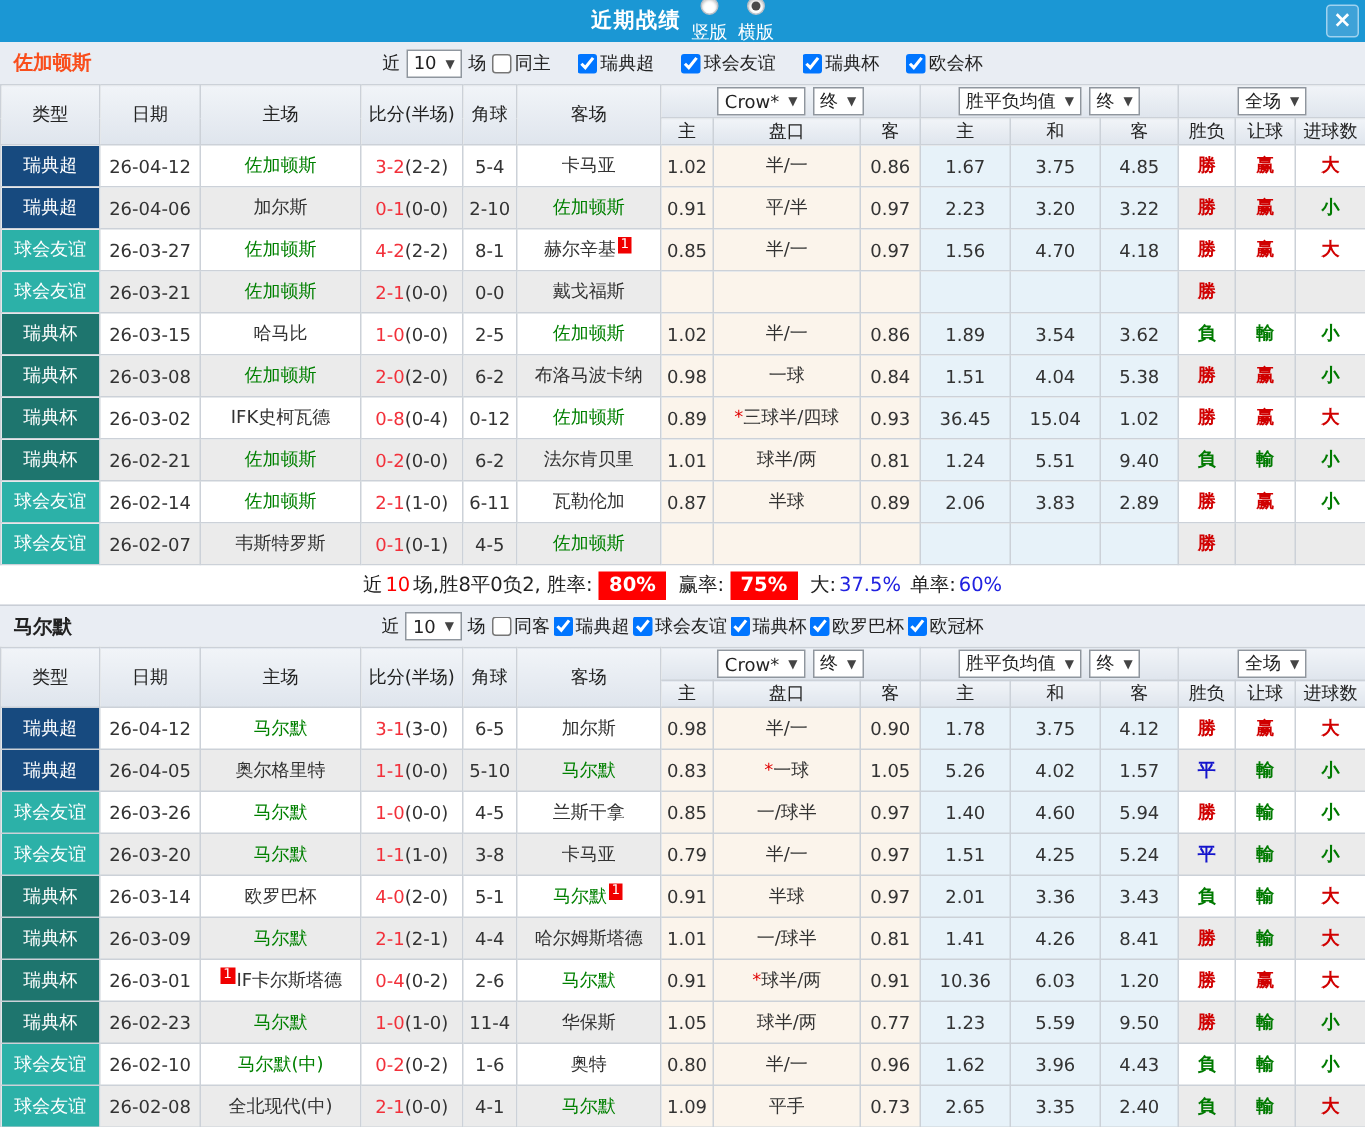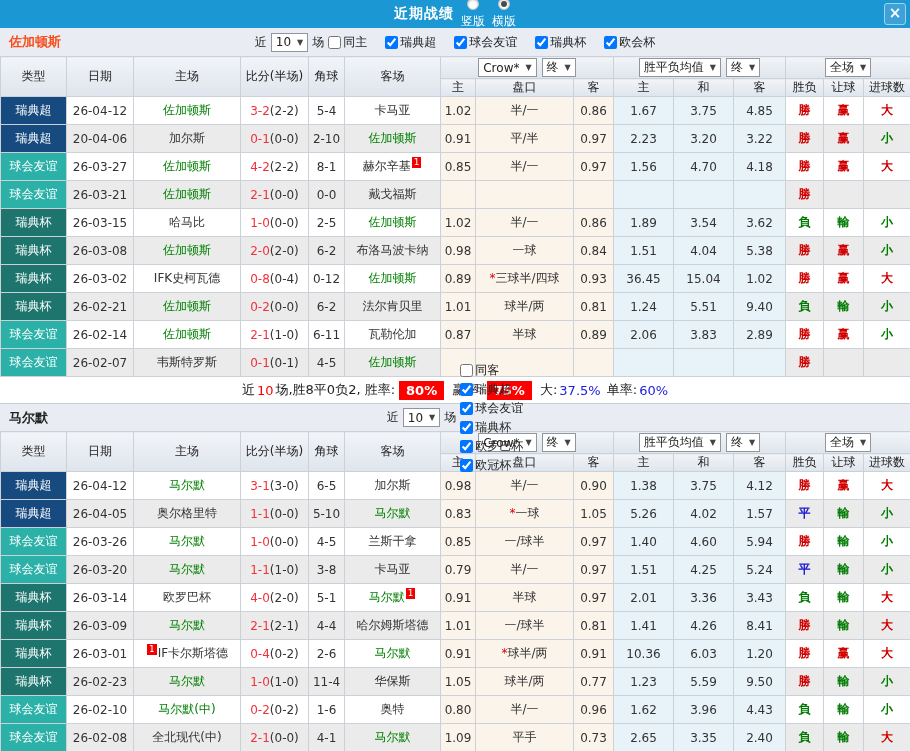--- a/index.html
+++ b/index.html
@@ -187,21 +187,21 @@
           <td class="c-odds">0.86</td>
           <td class="c-mean">1.67</td>
           <td class="c-mean">3.75</td>
           <td class="c-mean">4.85</td>
           <td style="font-weight: bold; color: rgb(208, 0, 0);">勝</td>
           <td style="font-weight: bold; color: rgb(208, 0, 0);">赢</td>
           <td style="font-weight: bold; color: rgb(208, 0, 0);">大</td>
         </tr>
         <tr>
           <td class="c-type" style="background: rgb(23, 74, 127);">瑞典超</td>
-          <td>20-04-06</td>
+          <td>26-04-06</td>
           <td><span>加尔斯</span></td>
           <td><span class="ft">0-1</span><span>(0-0)</span></td>
           <td>2-10</td>
           <td><span class="team-focus">佐加顿斯</span></td>
           <td class="c-odds">0.91</td>
           <td class="c-odds">平/半</td>
           <td class="c-odds">0.97</td>
           <td class="c-mean">2.23</td>
           <td class="c-mean">3.20</td>
           <td class="c-mean">3.22</td>
@@ -365,21 +365,21 @@
 <div>
   <div class="section-head">
     <span class="team-name" style="color: rgb(34, 34, 34);">马尔默</span>
     <span class="filter-group">
       <span>近</span>
       <span class="select-box">
         <span>10</span>
           <span class="arrow">▼</span>
       </span>
       <span>场</span>
-      <span class="chk-list" style="display:inline-flex;gap:2px;flex-direction:column;">
+      <span class="chk-list" style="display:inline-flex;gap:2px;">
           <label class="chk">
             <input type="checkbox" style="">
             <span>同客</span>
           </label>
           <label class="chk">
             <input type="checkbox" checked="" style="">
             <span>瑞典超</span>
           </label>
           <label class="chk">
             <input type="checkbox" checked="" style="">
@@ -476,21 +476,21 @@
         <tr>
           <td class="c-type" style="background: rgb(23, 74, 127);">瑞典超</td>
           <td>26-04-12</td>
           <td><span class="team-focus">马尔默</span></td>
           <td><span class="ft">3-1</span><span>(3-0)</span></td>
           <td>6-5</td>
           <td><span>加尔斯</span></td>
           <td class="c-odds">0.98</td>
           <td class="c-odds">半/一</td>
           <td class="c-odds">0.90</td>
-          <td class="c-mean">1.38</td>
+          <td class="c-mean">1.78</td>
           <td class="c-mean">3.75</td>
           <td class="c-mean">4.12</td>
           <td style="font-weight: bold; color: rgb(208, 0, 0);">勝</td>
           <td style="font-weight: bold; color: rgb(208, 0, 0);">赢</td>
           <td style="font-weight: bold; color: rgb(208, 0, 0);">大</td>
         </tr>
         <tr>
           <td class="c-type" style="background: rgb(23, 74, 127);">瑞典超</td>
           <td>26-04-05</td>
           <td><span>奥尔格里特</span></td>

